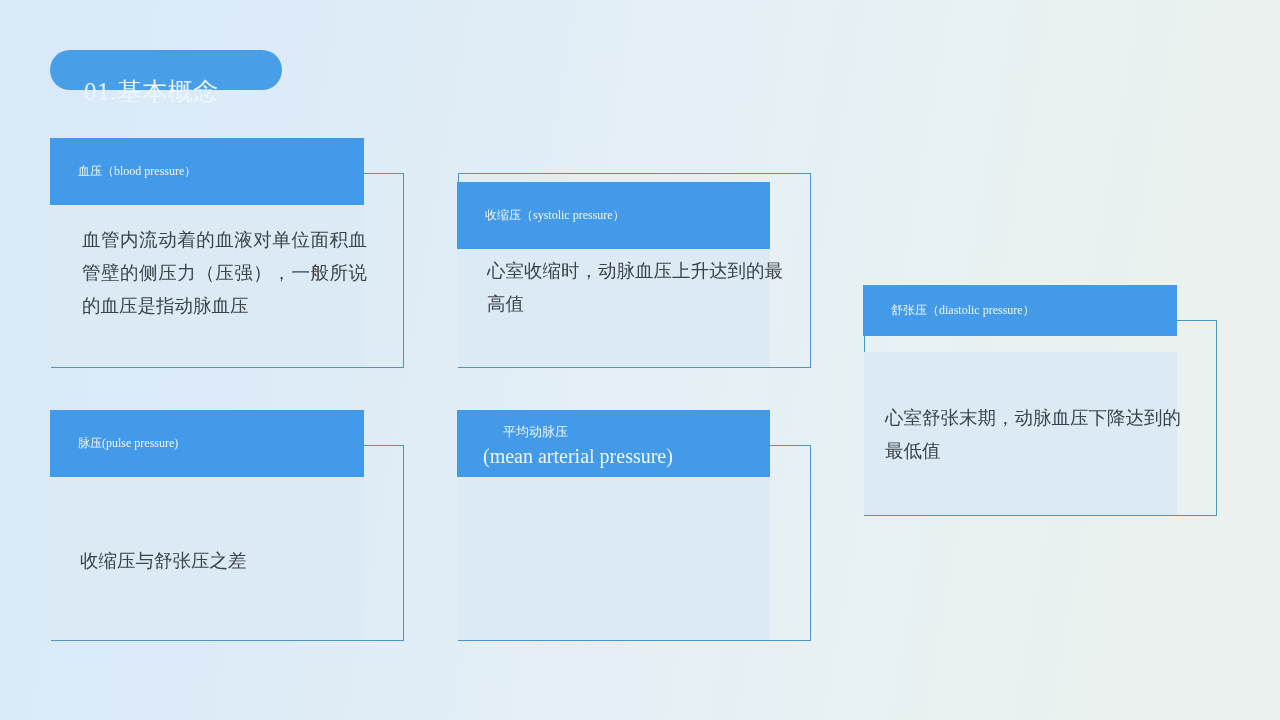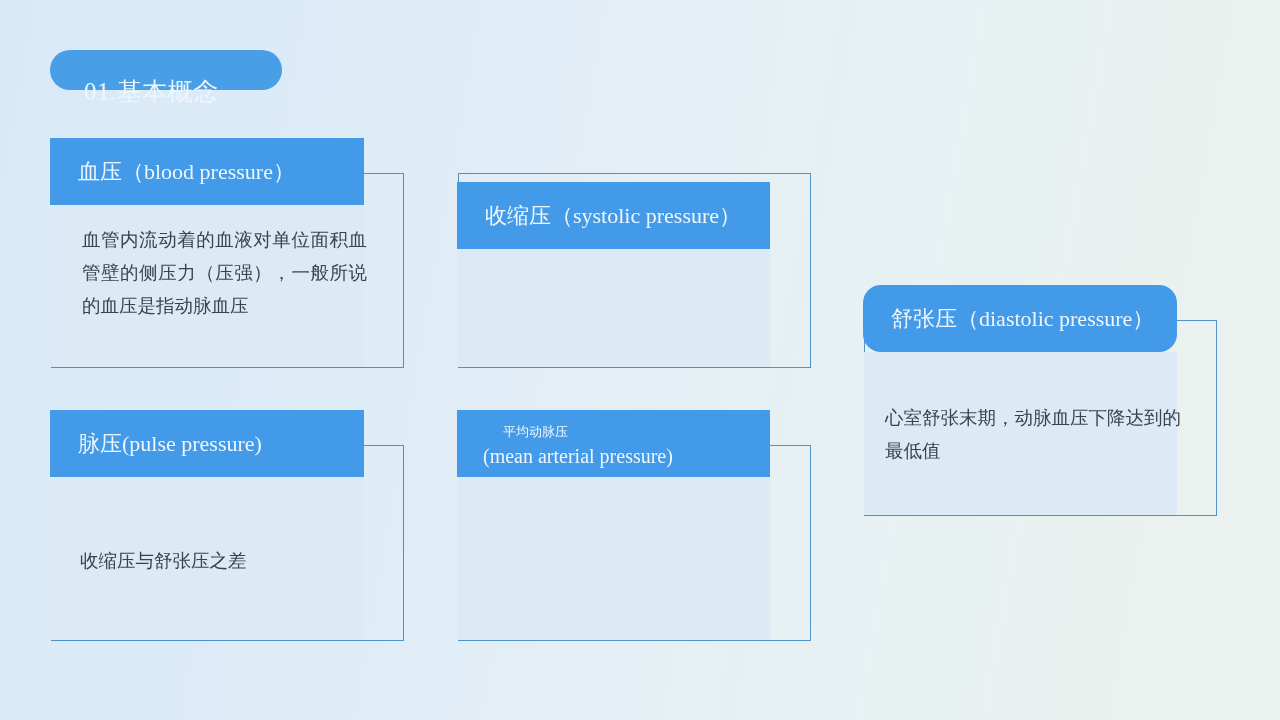--- a/index.html
+++ b/index.html
@@ -67,21 +67,21 @@
     top: 0;
     background: #439ae8;
     box-sizing: border-box;
     display: flex;
     flex-direction: column;
     justify-content: center;
     padding-left: 28px;
   }
   .card-head-line {
     color: #eef6fd;
-    font-size: 22px;
+    font-size: 12px;
     line-height: 25px;
     white-space: nowrap;
   }
   .card-text {
     position: absolute;
     color: #3c4348;
     font-size: 18.5px;
     line-height: 33px;
     box-sizing: border-box;
   }
@@ -99,21 +99,21 @@
 
   
   #card-systolic { left: 457px; top: 138px; width: 354px; height: 230px; }
   #card-systolic .card-head { width: 313px; height: 67px; margin-top: 44px; }
   #card-systolic .card-outline { left: 1px; top: 35px; width: 353px; height: 195px; }
   #card-systolic .card-body-fill { left: 1px; top: 67px; width: 312px; height: 162px; }
   #card-systolic .card-text { left: 30px; top: 117px; width: 300px; }
 
   
   #card-diastolic { left: 863px; top: 285px; width: 354px; height: 232px; }
-  #card-diastolic .card-head { width: 314px; height: 67px; border-radius: 18px; }
+  #card-diastolic .card-head { width: 314px; height: 51px; }
   #card-diastolic .card-outline { left: 1px; top: 35px; width: 353px; height: 196px; }
   #card-diastolic .card-body-fill { left: 1px; top: 67px; width: 313px; height: 163px; }
   #card-diastolic .card-text { left: 22px; top: 117px; width: 310px; }
 
   
   #card-pulse { left: 50px; top: 410px; width: 354px; height: 231px; }
   #card-pulse .card-head { width: 314px; height: 67px; }
   #card-pulse .card-outline { left: 1px; top: 35px; width: 353px; height: 196px; }
   #card-pulse .card-body-fill { left: 1px; top: 67px; width: 313px; height: 163px; }
   #card-pulse .card-text { left: 30px; top: 135px; width: 300px; }
@@ -144,20 +144,21 @@
     </div>
     <div class="card-text justify">血管内流动着的血液对单位面积血管壁的侧压力（压强），一般所说的血压是指动脉血压</div>
   </div>
 
   <div class="card" id="card-systolic">
     <div class="card-outline"></div>
     <div class="card-body-fill"></div>
     <div class="card-head">
       <span class="card-head-line cn">收缩压（systolic pressure）</span>
     </div>
+    <div class="card-text">心室收缩时，动脉血压上升达到的最高值</div>
   </div>
 
   <div class="card" id="card-diastolic">
     <div class="card-outline"></div>
     <div class="card-body-fill"></div>
     <div class="card-head">
       <span class="card-head-line cn">舒张压（diastolic pressure）</span>
     </div>
     <div class="card-text">心室舒张末期，动脉血压下降达到的最低值</div>
   </div>

